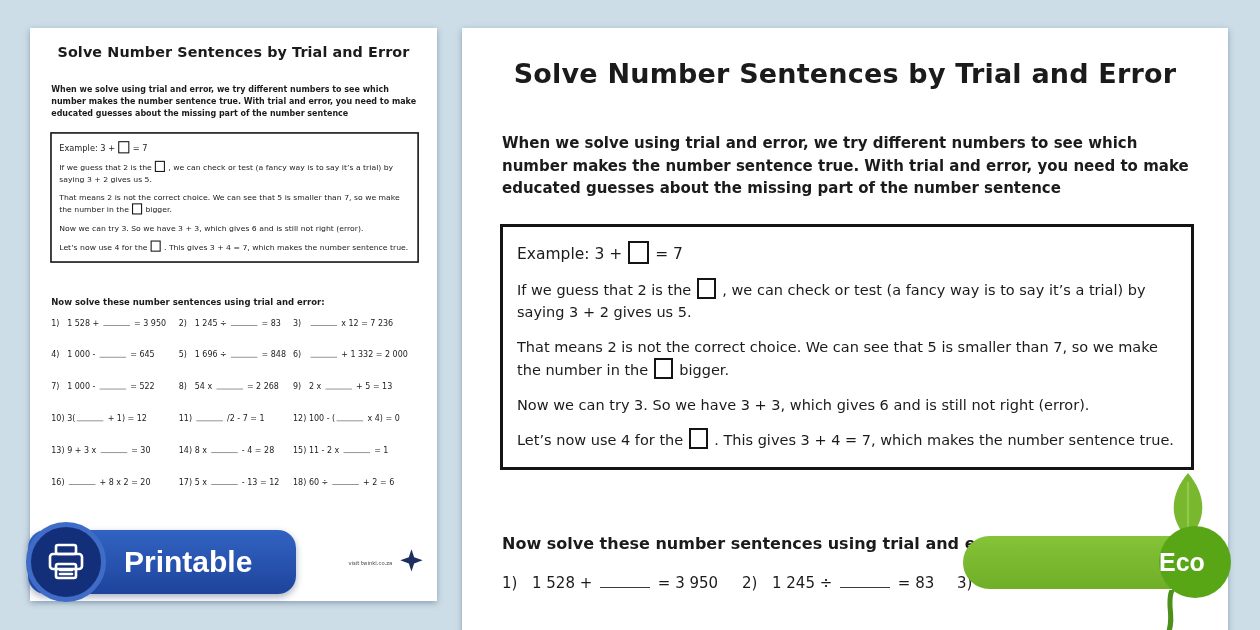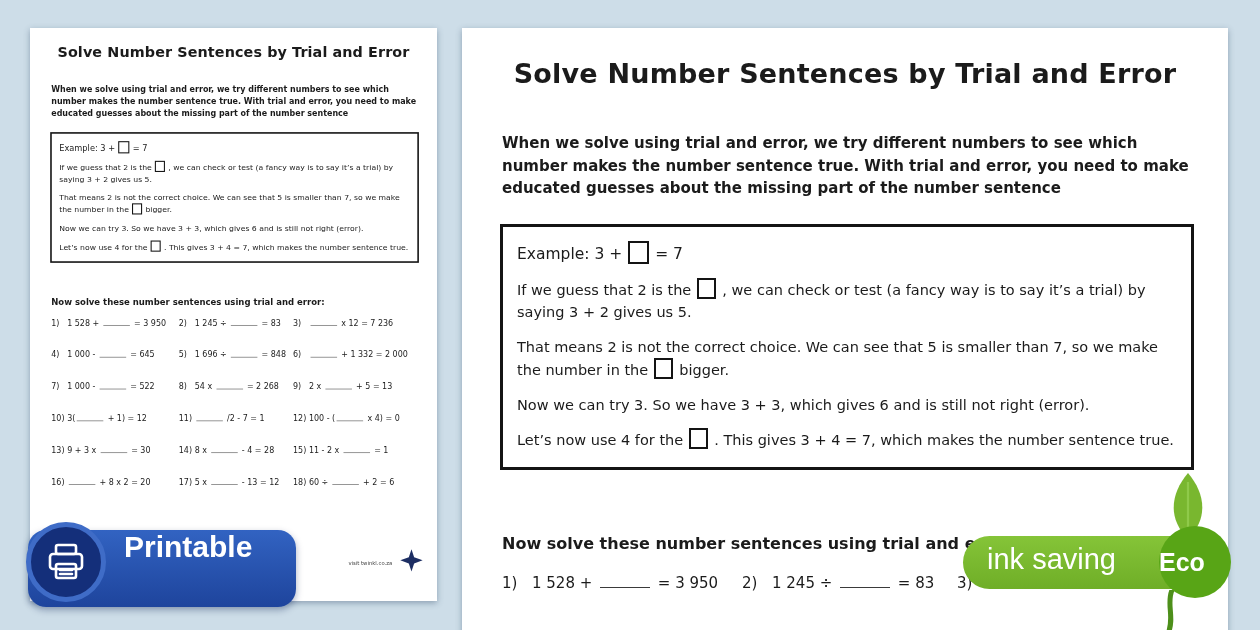--- a/index.html
+++ b/index.html
@@ -52,23 +52,23 @@
   }
   .prob .pn{display:inline-block;min-width:30px;}
   .blank{
     display:inline-block;width:50px;height:13px;
     border-bottom:1.6px solid #3a3a3a;margin:0 3px;
   }
   .s-footer{position:absolute;top:1002px;right:84px;font-size:10px;color:#444;}
   .s-logo{position:absolute;top:980px;right:26px;width:44px;height:44px;}
   
   .printable{
-    position:absolute;left:28px;top:530px;width:268px;height:77px;
+    position:absolute;left:28px;top:530px;width:268px;height:64px;
     border-radius:18px;background:linear-gradient(180deg,#3263c2,#1e449c);
-    box-shadow:0 3px 7px rgba(10,30,80,.35);display:flex;
+    box-shadow:0 3px 7px rgba(10,30,80,.35);display:flex;align-items:center;
     z-index:5;
   }
   .print-circle{
     position:absolute;left:-2px;top:-8px;width:80px;height:80px;border-radius:50%;
     background:#142f7a;border:5px solid #3f6cc7;box-sizing:border-box;
     display:flex;align-items:center;justify-content:center;
   }
   .printable .label{
     margin-left:96px;color:#fff;font-size:30px;font-weight:600;
     font-family:"Liberation Sans",sans-serif;
@@ -178,17 +178,16 @@
     <svg viewBox="0 0 46 68" width="46" height="68" aria-hidden="true">
       <path d="M23 1 C 40 21 44 46 23 67 C 2 46 6 21 23 1 Z" fill="#79b72f"></path>
       <path d="M23 10 L23 60" stroke="#8fca4a" stroke-width="2.2"></path>
     </svg>
   </div>
   <div class="eco-stem">
     <svg viewBox="0 0 16 44" width="16" height="44" aria-hidden="true">
       <path d="M9 0 C 3 14 12 27 5 44" stroke="#4d8f1a" stroke-width="5" fill="none" stroke-linecap="round"></path>
     </svg>
   </div>
-  <span class="label">ink saving</span>
   <div class="eco-circle">
     <span>Eco</span>
   </div>
 </div>
 
 </body></html>

